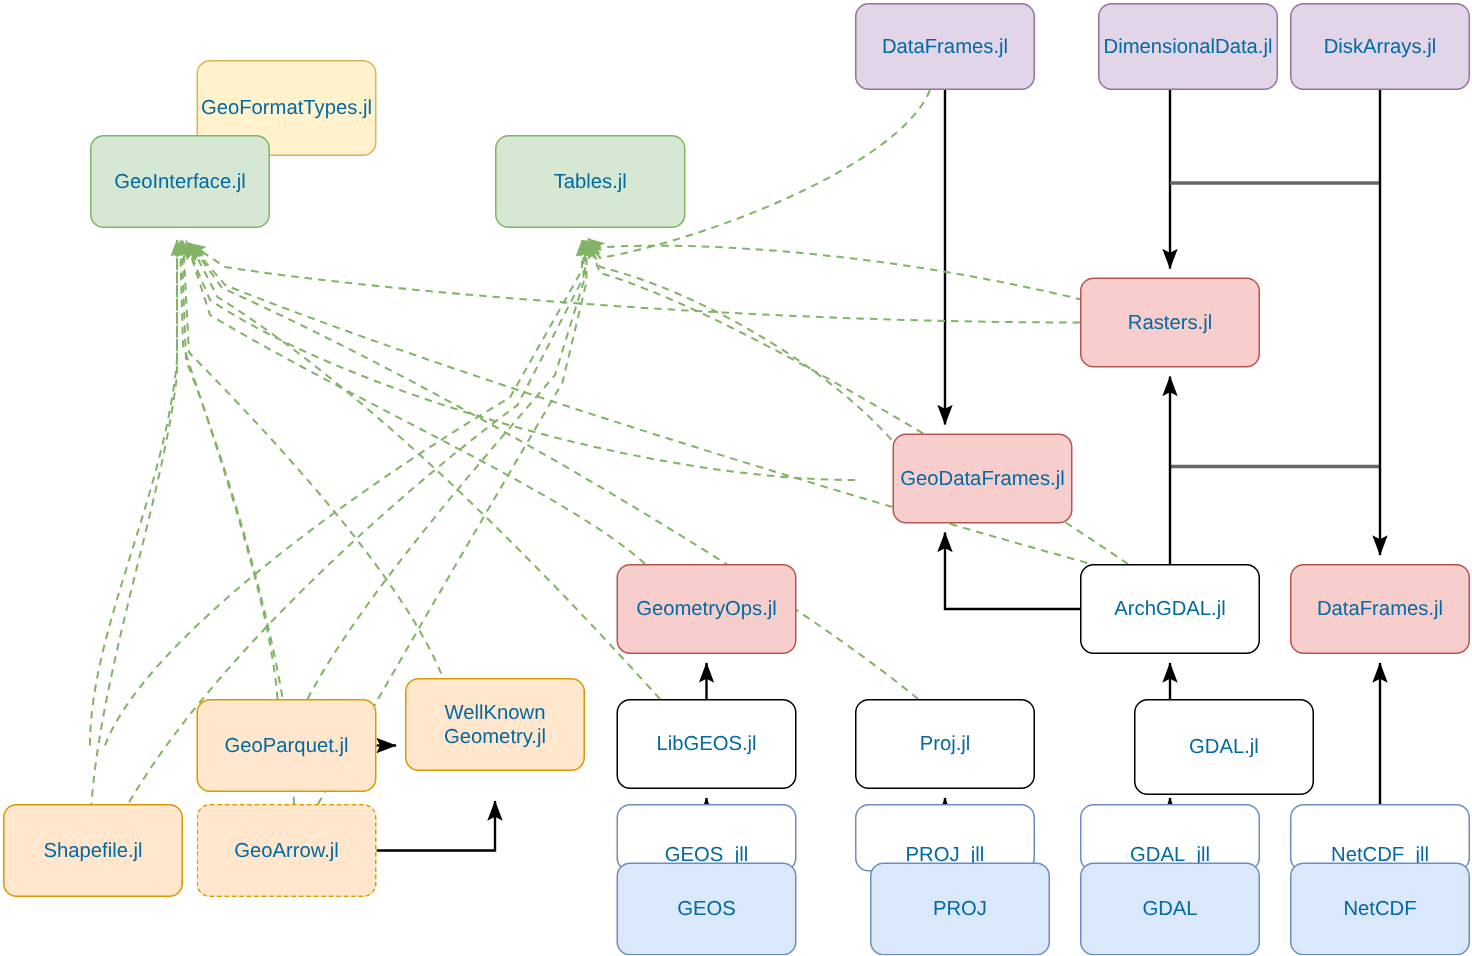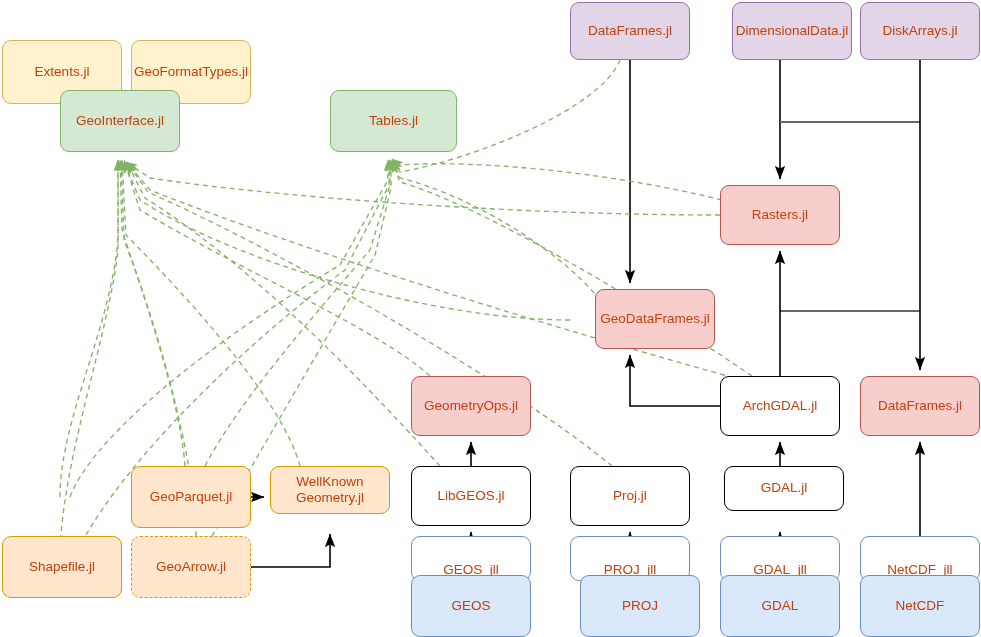--- a/index.html
+++ b/index.html
@@ -8,21 +8,21 @@
   #canvas{position:relative;width:981px;height:637px;overflow:hidden;background:#fff;}
   svg.edges{position:absolute;left:0;top:0;width:981px;height:637px;pointer-events:none;}
   .node{
     position:absolute;
     box-sizing:border-box;
     border-radius:9px;
     display:flex;align-items:center;justify-content:center;
     text-align:center;
     font-size:13.5px;
     line-height:1.22;
-    color:#c2410c;
+    color:#0369a1;
     white-space:pre-line;
     border:1.3px solid #000;
     background:#fff;
   }
   .n-yellow{background:#fff2cc;border-color:#d6b656;}
   .n-green {background:#d5e8d4;border-color:#82b366;}
   .n-purple{background:#e1d5e7;border-color:#9673a6;}
   .n-red   {background:#f8cecc;border-color:#b85450;}
   .n-orange{background:#ffe6cc;border-color:#d79b00;}
   .n-white {background:#ffffff;border-color:#000000;}
@@ -110,23 +110,20 @@
       <path d="M70,567 C110,470 250,340 345,270 L389,185 L389,160" marker-end="url(#arrowGreen)"></path>
       <path d="M205,466 C240,400 310,320 370,250 L390,185 L390,160" marker-end="url(#arrowGreen)"></path>
       <path d="M212,536 C255,460 325,340 375,255 L391,188 L391,160" marker-end="url(#arrowGreen)"></path>
       <path d="M620,60 C600,110 470,160 400,172 L392,160" marker-end="url(#arrowGreen)"></path>
       <path d="M600,300 C560,250 470,195 400,178 L392,161" marker-end="url(#arrowGreen)"></path>
       <path d="M722,200 C600,170 470,160 400,165 L392,159" marker-end="url(#arrowGreen)"></path>
       <path d="M752,376 C640,300 480,205 400,182 L392,161" marker-end="url(#arrowGreen)"></path>
     </g>
   </svg>
 
-  <div class="node n-yellow" style="left:2px;top:40px;width:120px;height:64px;">
-    <span>Extents.jl</span>
-  </div>
 
   <div class="node n-yellow" style="left:131px;top:40px;width:120px;height:64px;">
     <span>GeoFormatTypes.jl</span>
   </div>
 
   <div class="node n-green" style="left:60px;top:90px;width:120px;height:62px;">
     <span>GeoInterface.jl</span>
   </div>
 
   <div class="node n-green" style="left:330px;top:90px;width:127px;height:62px;">
@@ -166,30 +163,30 @@
   </div>
 
   <div class="node n-white" style="left:411px;top:466px;width:120px;height:60px;">
     <span>LibGEOS.jl</span>
   </div>
 
   <div class="node n-white" style="left:570px;top:466px;width:120px;height:60px;">
     <span>Proj.jl</span>
   </div>
 
-  <div class="node n-white" style="left:724px;top:466px;width:120px;height:45px;">
+  <div class="node n-white" style="left:756px;top:466px;width:120px;height:64px;">
     <span>GDAL.jl</span>
   </div>
 
 
   <div class="node n-orange" style="left:131px;top:466px;width:120px;height:62px;">
     <span>GeoParquet.jl</span>
   </div>
 
-  <div class="node n-orange" style="left:270px;top:466px;width:120px;height:48px;">
+  <div class="node n-orange" style="left:270px;top:452px;width:120px;height:62px;">
     <span>WellKnown
 Geometry.jl</span>
   </div>
 
   <div class="node n-orange" style="left:2px;top:536px;width:120px;height:62px;">
     <span>Shapefile.jl</span>
   </div>
 
   <div class="node n-orange dashed" style="left:131px;top:536px;width:120px;height:62px;text-align:center;">
     <span>GeoArrow.jl</span>

